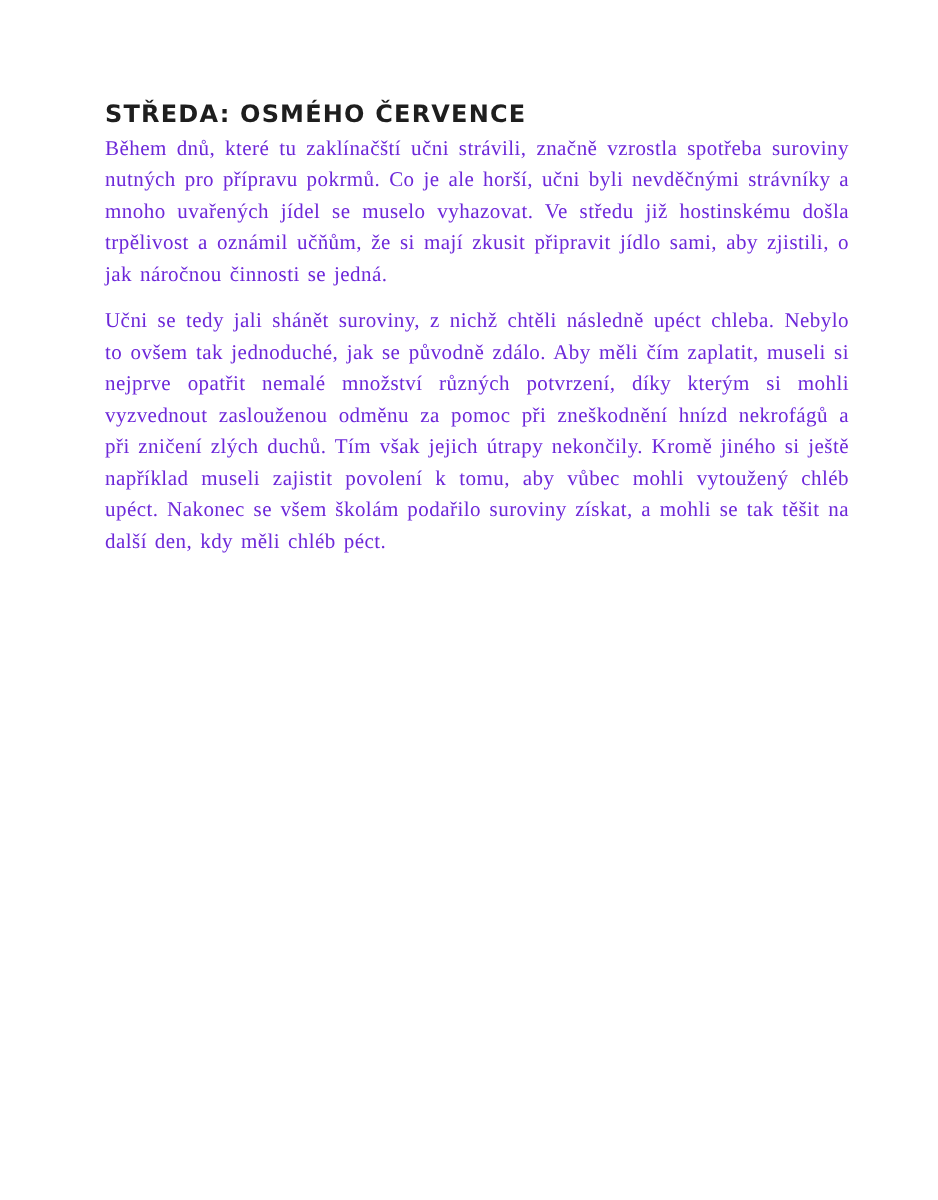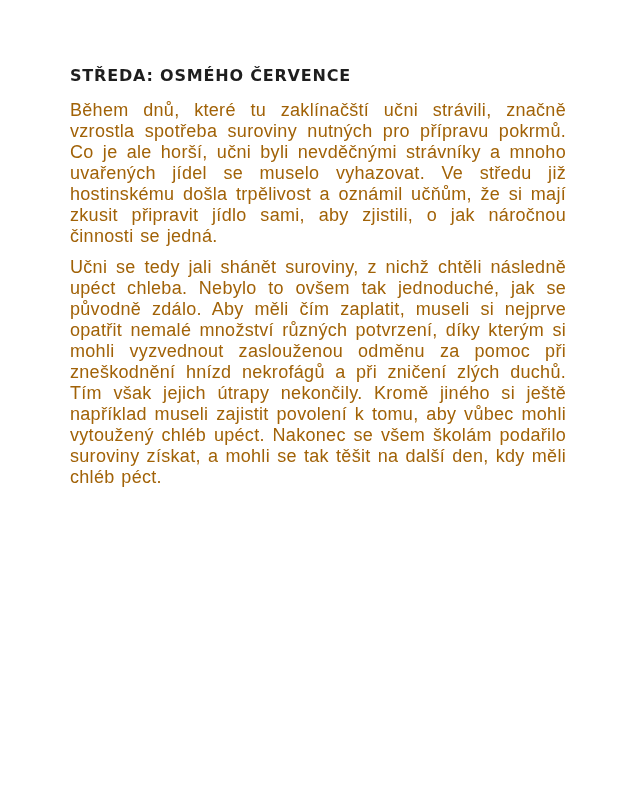--- a/index.html
+++ b/index.html
@@ -14,36 +14,36 @@
     background: #ffffff;
     box-sizing: border-box;
     padding: 66px 60px 0 70px;
     overflow: hidden;
     font-family: "DejaVu Sans", sans-serif;
   }
   .content {
     width: 496px;
   }
   .doc-title {
-    margin: 0 0 15px 0;
+    margin: 0 0 4px 0;
     font-size: 16px;
     font-weight: 700;
     letter-spacing: 0.8px;
     color: #1e1e1e;
     font-family: "DejaVu Sans", sans-serif;
   }
   .doc-para {
     margin: 0 0 10px 0;
-    font-size: 18px;
+    font-size: 14px;
     line-height: 21px;
     text-align: justify;
-    color: #a16207;
+    color: #6d28d9;
     letter-spacing: 0.3px;
     word-spacing: 1.5px;
-    font-family: Liberation Sans, sans-serif;
+    font-family: Liberation Serif, serif;
   }
 </style>
 </head>
 <body>
 
 <div class="page">
   <div class="content">
     <h1 class="doc-title">STŘEDA: OSMÉHO ČERVENCE</h1>
     <p class="doc-para">Během dnů, které tu zaklínačští učni strávili, značně vzrostla spotřeba suroviny nutných pro přípravu pokrmů. Co je ale horší, učni byli nevděčnými strávníky a mnoho uvařených jídel se muselo vyhazovat. Ve středu již hostinskému došla trpělivost a oznámil učňům, že si mají zkusit připravit jídlo sami, aby zjistili, o jak náročnou činnosti se jedná.</p>
     <p class="doc-para">Učni se tedy jali shánět suroviny, z nichž chtěli následně upéct chleba. Nebylo to ovšem tak jednoduché, jak se původně zdálo. Aby měli čím zaplatit, museli si nejprve opatřit nemalé množství různých potvrzení, díky kterým si mohli vyzvednout zaslouženou odměnu za pomoc při zneškodnění hnízd nekrofágů a při zničení zlých duchů. Tím však jejich útrapy nekončily. Kromě jiného si ještě například museli zajistit povolení k tomu, aby vůbec mohli vytoužený chléb upéct. Nakonec se všem školám podařilo suroviny získat, a mohli se tak těšit na další den, kdy měli chléb péct.</p>

